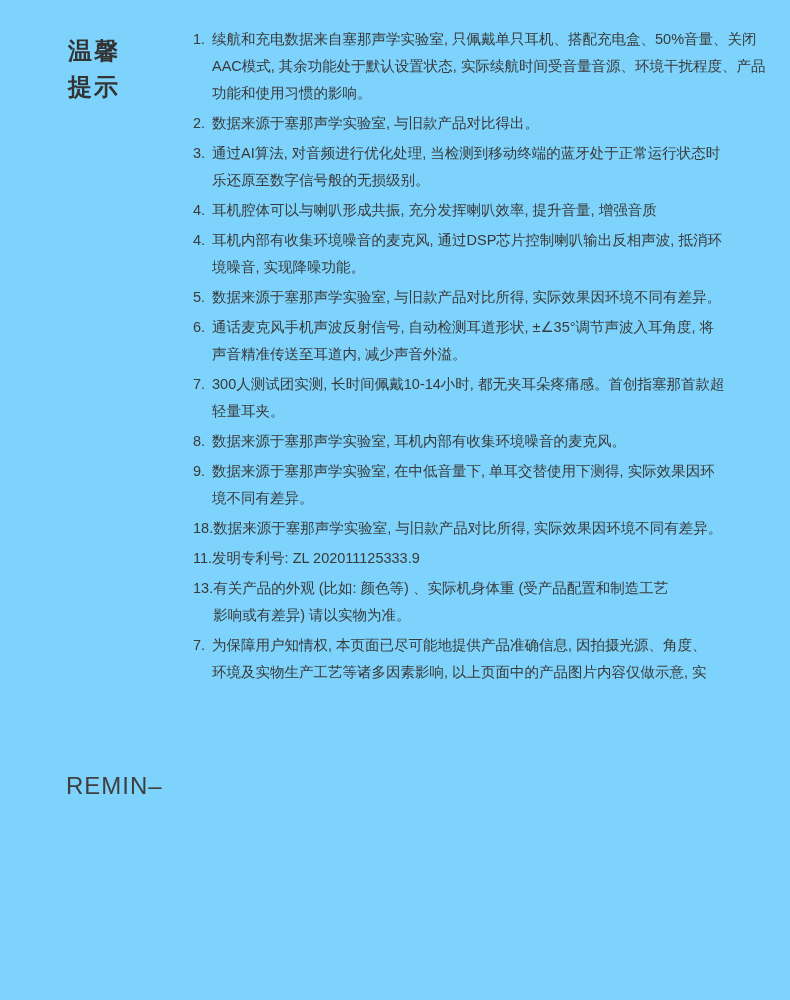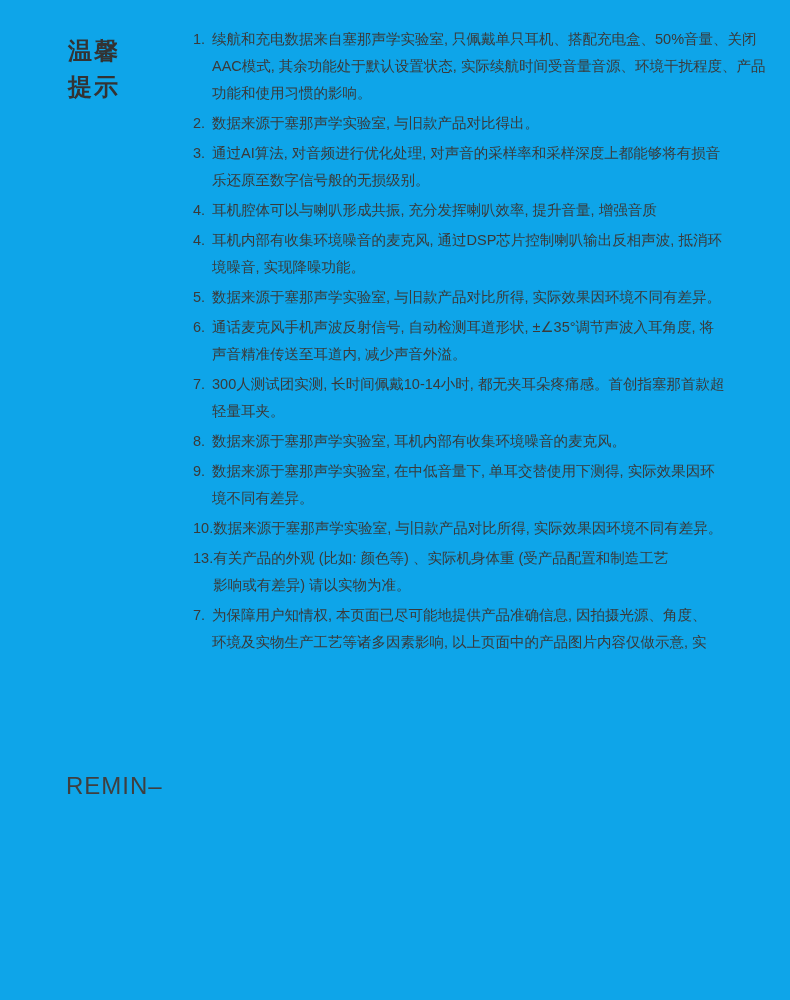--- a/index.html
+++ b/index.html
@@ -7,21 +7,21 @@
   body {
     background: #ffffff;
     font-family: "Liberation Sans", "DejaVu Sans", sans-serif;
     color: #3a3a3a;
     overflow: hidden;
   }
   .page {
     position: relative;
     width: 790px;
     height: 1000px;
-    background: #0ea5e9;
+    background: #7dd3fc;
   }
   .side-title {
     position: absolute;
     left: 68px;
     top: 33px;
     font-size: 24px;
     line-height: 36px;
     font-weight: 700;
     color: #333333;
     letter-spacing: 2px;
@@ -77,21 +77,21 @@
 功能和使用习惯的影响。</div>
   </div>
 
   <div class="note">
     <span class="num">2.</span>
     <div class="txt">数据来源于塞那声学实验室, 与旧款产品对比得出。</div>
   </div>
 
   <div class="note">
     <span class="num">3.</span>
-    <div class="txt">通过AI算法, 对音频进行优化处理, 对声音的采样率和采样深度上都能够将有损音
+    <div class="txt">通过AI算法, 对音频进行优化处理, 当检测到移动终端的蓝牙处于正常运行状态时
 乐还原至数字信号般的无损级别。</div>
   </div>
 
   <div class="note">
     <span class="num">4.</span>
     <div class="txt">耳机腔体可以与喇叭形成共振, 充分发挥喇叭效率, 提升音量, 增强音质</div>
   </div>
 
   <div class="note">
     <span class="num">4.</span>
@@ -121,24 +121,28 @@
     <div class="txt">数据来源于塞那声学实验室, 耳机内部有收集环境噪音的麦克风。</div>
   </div>
 
   <div class="note">
     <span class="num">9.</span>
     <div class="txt">数据来源于塞那声学实验室, 在中低音量下, 单耳交替使用下测得, 实际效果因环
 境不同有差异。</div>
   </div>
 
   <div class="note">
-    <span class="num">10.</span>
+    <span class="num">18.</span>
     <div class="txt">数据来源于塞那声学实验室, 与旧款产品对比所得, 实际效果因环境不同有差异。</div>
   </div>
 
+  <div class="note">
+    <span class="num">11.</span>
+    <div class="txt">发明专利号: ZL 202011125333.9</div>
+  </div>
 
 
 
   <div class="note">
     <span class="num">13.</span>
     <div class="txt">有关产品的外观 (比如: 颜色等) 、实际机身体重 (受产品配置和制造工艺
 影响或有差异) 请以实物为准。</div>
   </div>
 
   <div class="note">

